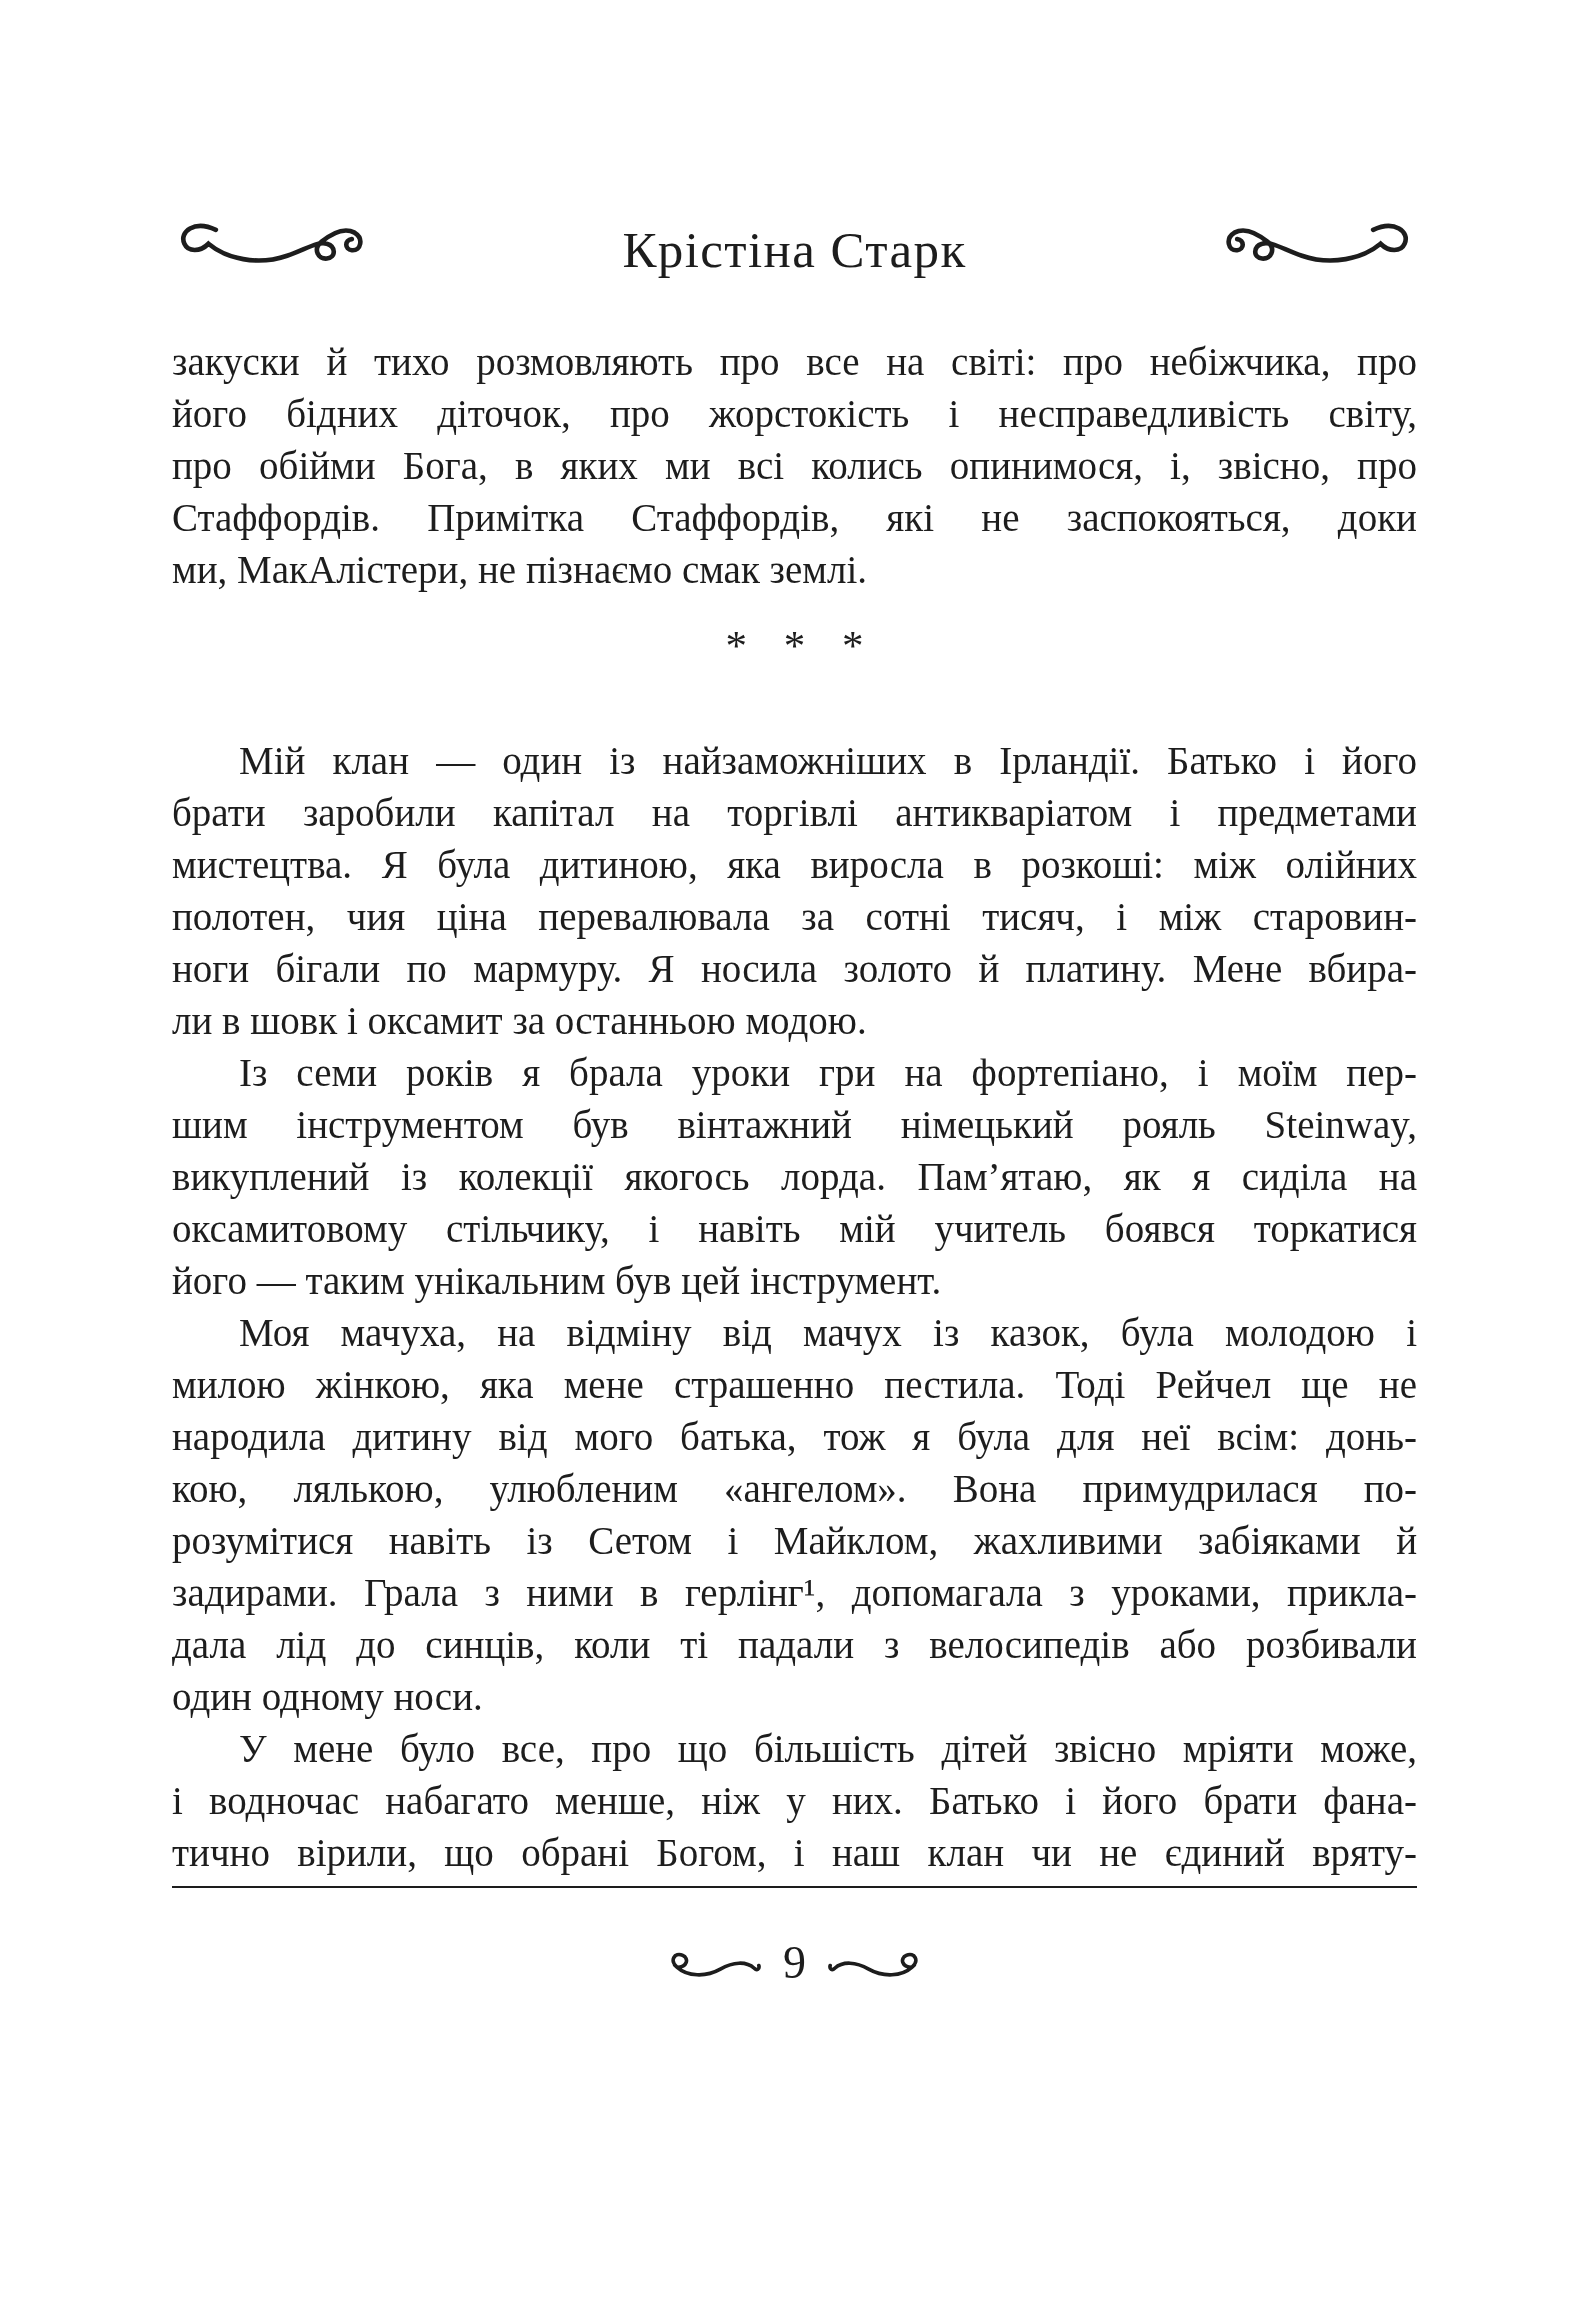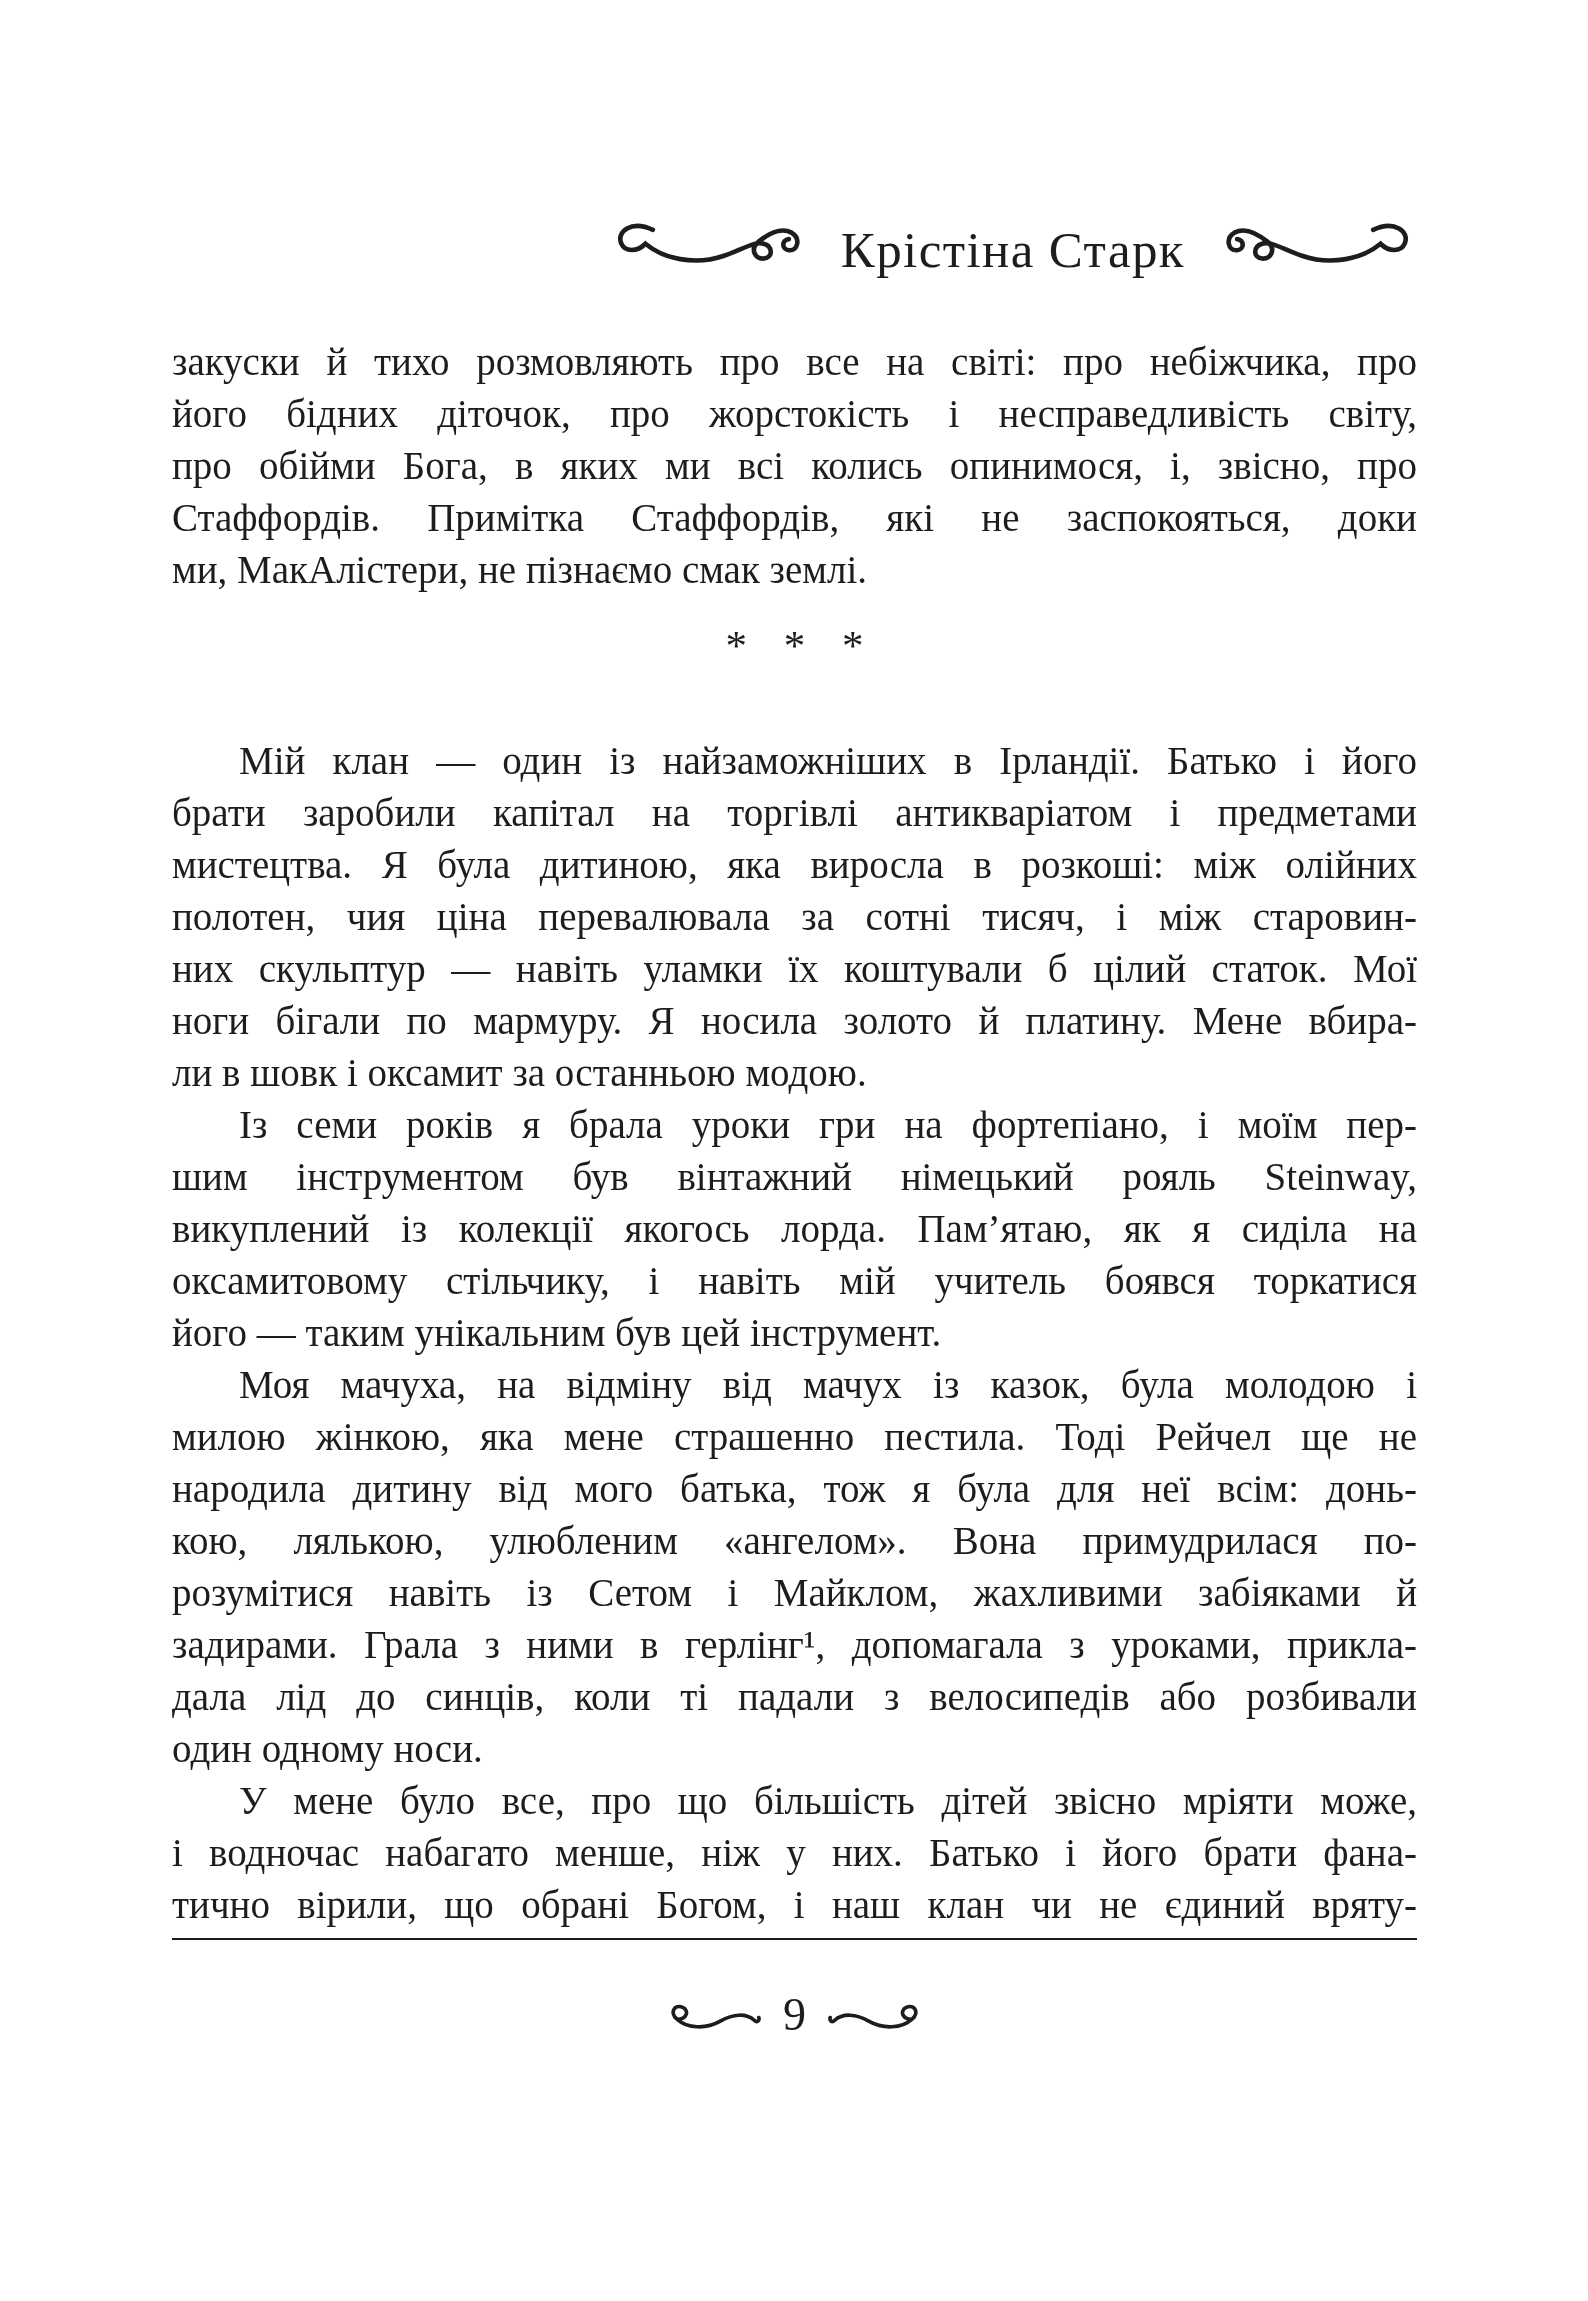--- a/index.html
+++ b/index.html
@@ -10,21 +10,22 @@
     background: #ffffff;
     color: #1d1d1d;
     font-family: "Liberation Serif", "DejaVu Serif", serif;
     box-sizing: border-box;
     padding: 216px 172px 0 172px;
     overflow: hidden;
   }
   .header {
     display: flex;
     align-items: center;
-    justify-content: flex-end;
+    justify-content: space-between;
+    gap: 26px;
     height: 74px;
   }
   .title {
     font-size: 51px;
     letter-spacing: 1.4px;
     white-space: nowrap;
     line-height: 1;
     padding-bottom: 5.6px;
   }
   .flourish { flex: 0 0 auto; display: block; }
@@ -120,21 +121,20 @@
       <div class="line last">ми, МакАлістери, не пізнаємо смак землі.</div>
     </div>
 
     <div class="separator">* * *</div>
 
     <div class="para">
       <div class="line indent">Мій клан — один із найзаможніших в Ірландії. Батько і його</div>
       <div class="line">брати заробили капітал на торгівлі антикваріатом і предметами</div>
       <div class="line">мистецтва. Я була дитиною, яка виросла в розкоші: між олійних</div>
       <div class="line">полотен, чия ціна перевалювала за сотні тисяч, і між старовин-</div>
-      <div class="line">них скульптур — навіть уламки їх коштували б цілий статок. Мої</div>
       <div class="line">ноги бігали по мармуру. Я носила золото й платину. Мене вбира-</div>
       <div class="line last">ли в шовк і оксамит за останньою модою.</div>
     </div>
 
     <div class="para">
       <div class="line indent">Із семи років я брала уроки гри на фортепіано, і моїм пер-</div>
       <div class="line">шим інструментом був вінтажний німецький рояль Steinway,</div>
       <div class="line">викуплений із колекції якогось лорда. Пам’ятаю, як я сиділа на</div>
       <div class="line">оксамитовому стільчику, і навіть мій учитель боявся торкатися</div>
       <div class="line last">його — таким унікальним був цей інструмент.</div>

